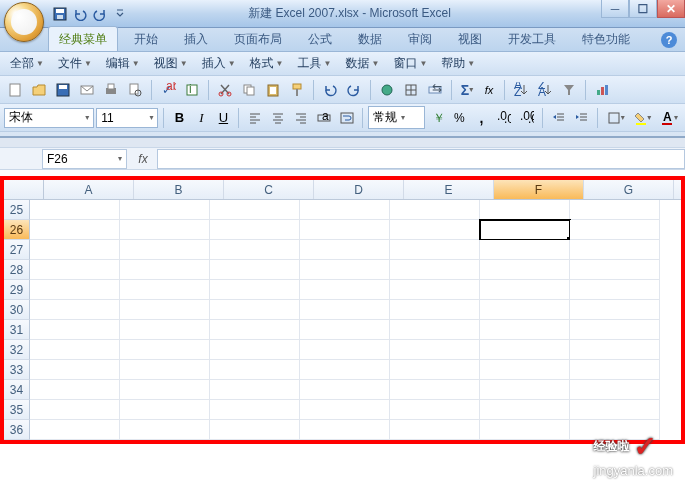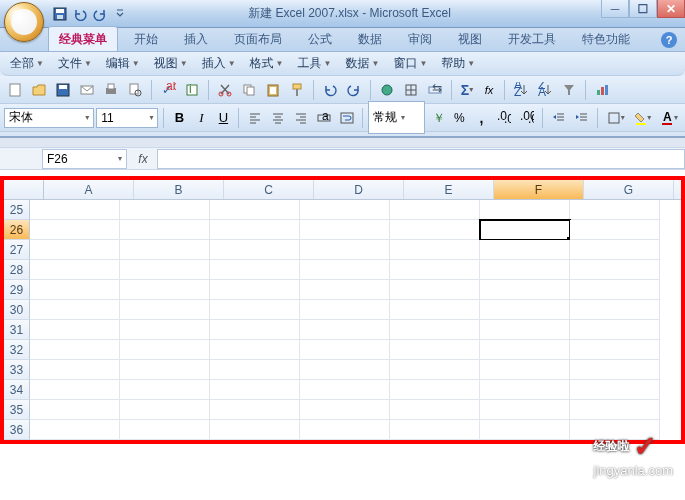--- a/index.html
+++ b/index.html
@@ -12,35 +12,35 @@
 .qat { margin-left: 52px; display: flex; gap: 4px; align-items: center; }
 .qat .ico { width: 16px; height: 16px; display:flex; align-items:center; justify-content:center; }
 .title-text { position: absolute; left: 50%; transform: translateX(-50%); font-size: 12px; color: #3b5a82; margin-left: 7px; }
 .winbtns { position: absolute; right: 0; top: 0; display: flex; }
 .winbtn { width: 28px; height: 18px; background: linear-gradient(#e8f1fc,#bcd4ee); border: 1px solid #9ab6d6; border-top:none; display:flex; align-items:center; justify-content:center; color:#3c5a82; font-weight:bold;}
 .winbtn.close{ background: linear-gradient(#f2a8a0,#d96a5f); color:#fff; border-color:#b55;}
 
 
 .ribbon-tabs { height: 24px; background: linear-gradient(#cfe0f3, #bcd4ee); display: flex; align-items: flex-end; padding-left: 48px; gap: 6px; border-bottom: 1px solid #9ab6d6; position:relative;}
 .tab { padding: 4px 10px 3px; color: #3b5a82; cursor: pointer; }
-.tab.active { background: #e8f1fc; border: 1px solid #9ab6d6; border-bottom: none; border-radius: 3px 3px 0 0; color: #be185d; font-weight: bold; text-align: center; }
+.tab.active { background: #e8f1fc; border: 1px solid #9ab6d6; border-bottom: none; border-radius: 3px 3px 0 0; color: #4d7c0f; font-weight: normal; text-align: center; }
 .ribbon-help { position: absolute; right: 8px; top: 4px; width: 16px; height: 16px; border-radius: 50%; background: #4d8bd8; color:#fff; font-weight:bold; display:flex; align-items:center; justify-content:center; font-size:11px;}
 
 
-.menubar { height: 24px; background: linear-gradient(#e8f1fc,#cfe0f3); display: flex; align-items: center; padding: 0 4px; gap: 2px; border-bottom: 1px solid #b9cde4; border-radius: 8px; }
+.menubar { height: 24px; background: linear-gradient(#e8f1fc,#cfe0f3); display: flex; align-items: center; padding: 0 4px; gap: 2px; border-bottom: 1px solid #b9cde4; }
 .menu-item { padding: 2px 6px; display: flex; align-items: center; gap: 2px; color: #1e395b; }
 .dd { font-size: 8px; color: #666; }
 
 
 .toolbar { height: 28px; background: linear-gradient(#e8f1fc,#cfe0f3); display: flex; align-items: center; padding: 0 4px; gap: 2px; border-bottom: 1px solid #b9cde4; }
 .tb-btn { min-width: 20px; height: 22px; display: inline-flex; align-items: center; justify-content: center; padding: 0 2px; border: 1px solid transparent; border-radius: 2px; }
 .sep { width: 1px; height: 20px; background: #a9c1db; margin: 0 3px; }
 .font-name { width: 96px; height: 20px; border: 1px solid #9ab6d6; background: #fff; padding: 0 4px; display:flex; align-items:center; justify-content:space-between;}
 .font-size { width: 66px; height: 20px; border: 1px solid #9ab6d6; background: #fff; padding: 0 4px; display:flex; align-items:center; justify-content:space-between;text-align:center;}
-.combo { height: 33px; border: 1px solid #9ab6d6; background: #fff; padding: 0 4px; display:flex; align-items:center; gap:4px;}
+.combo { height: 23px; border: 1px solid #9ab6d6; background: #fff; padding: 0 4px; display:flex; align-items:center; gap:4px;}
 
 
 .ribbon-area { background: linear-gradient(#e6eefa,#d8e5f4); padding-bottom: 4px; border-bottom: 2px solid #8fa9c8; }
 
 
 .formula-row { height: 22px; background: #eef3fa; display: flex; align-items: center; border-bottom: 1px solid #c9d7e8; }
 .name-box { width: 85px; height: 20px; background: #fff; border: 1px solid #b5c8df; margin-left: 42px; display: flex; align-items: center; justify-content: space-between; padding: 0 4px; }
 .fx-area { display: flex; align-items: center; margin-left: 6px; gap: 6px; }
 .fx-btn { width: 20px; height: 18px; display:flex; align-items:center; justify-content:center; font-style: italic; color: #555; }
 .formula-input { flex: 1; height: 20px; background: #fff; border: 1px solid #b5c8df; margin-left: 4px; }

